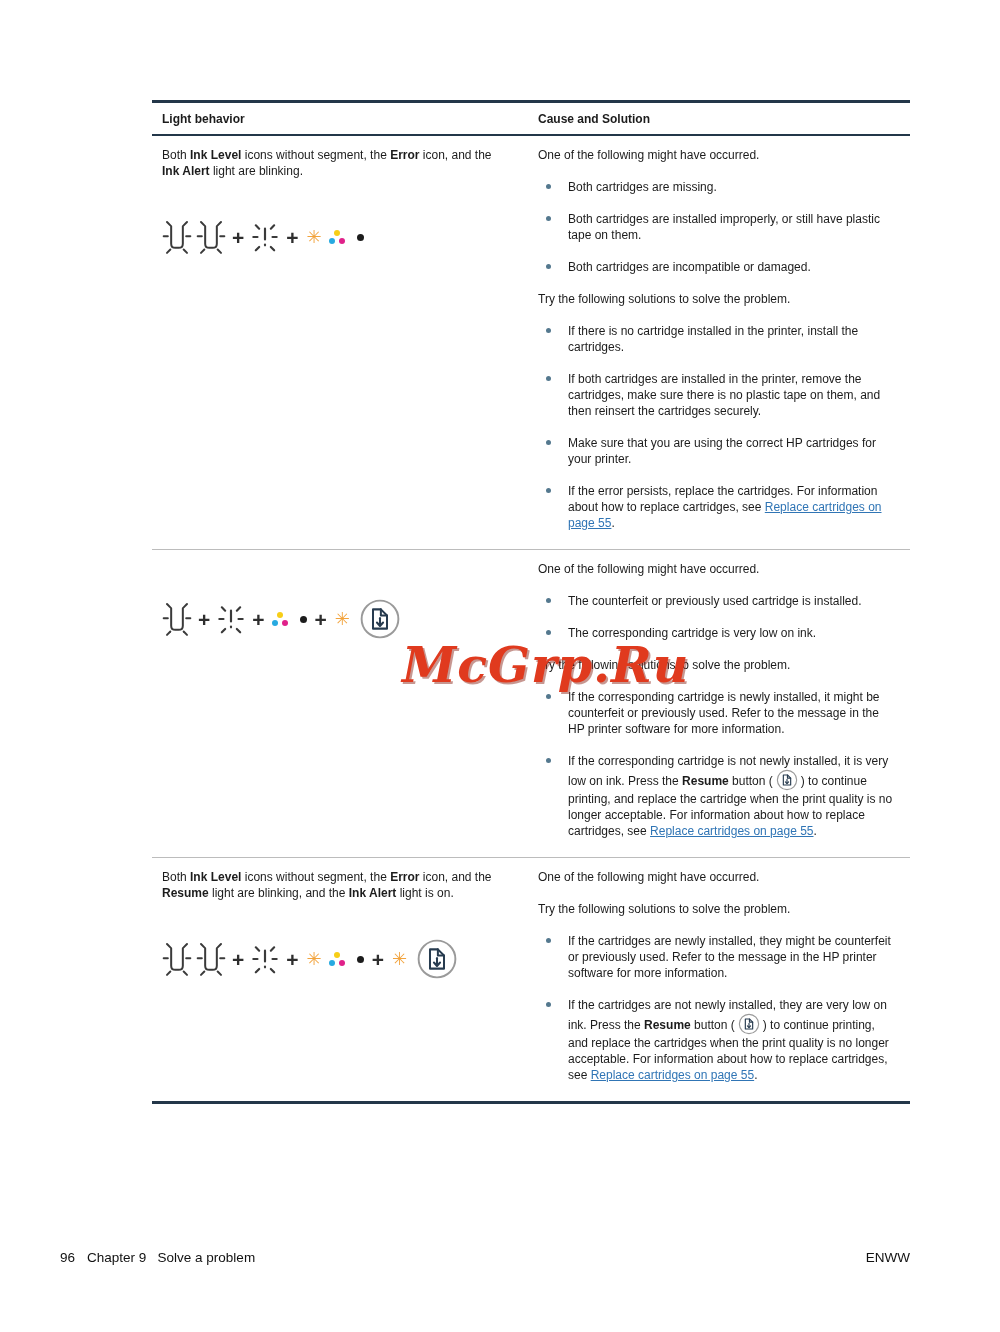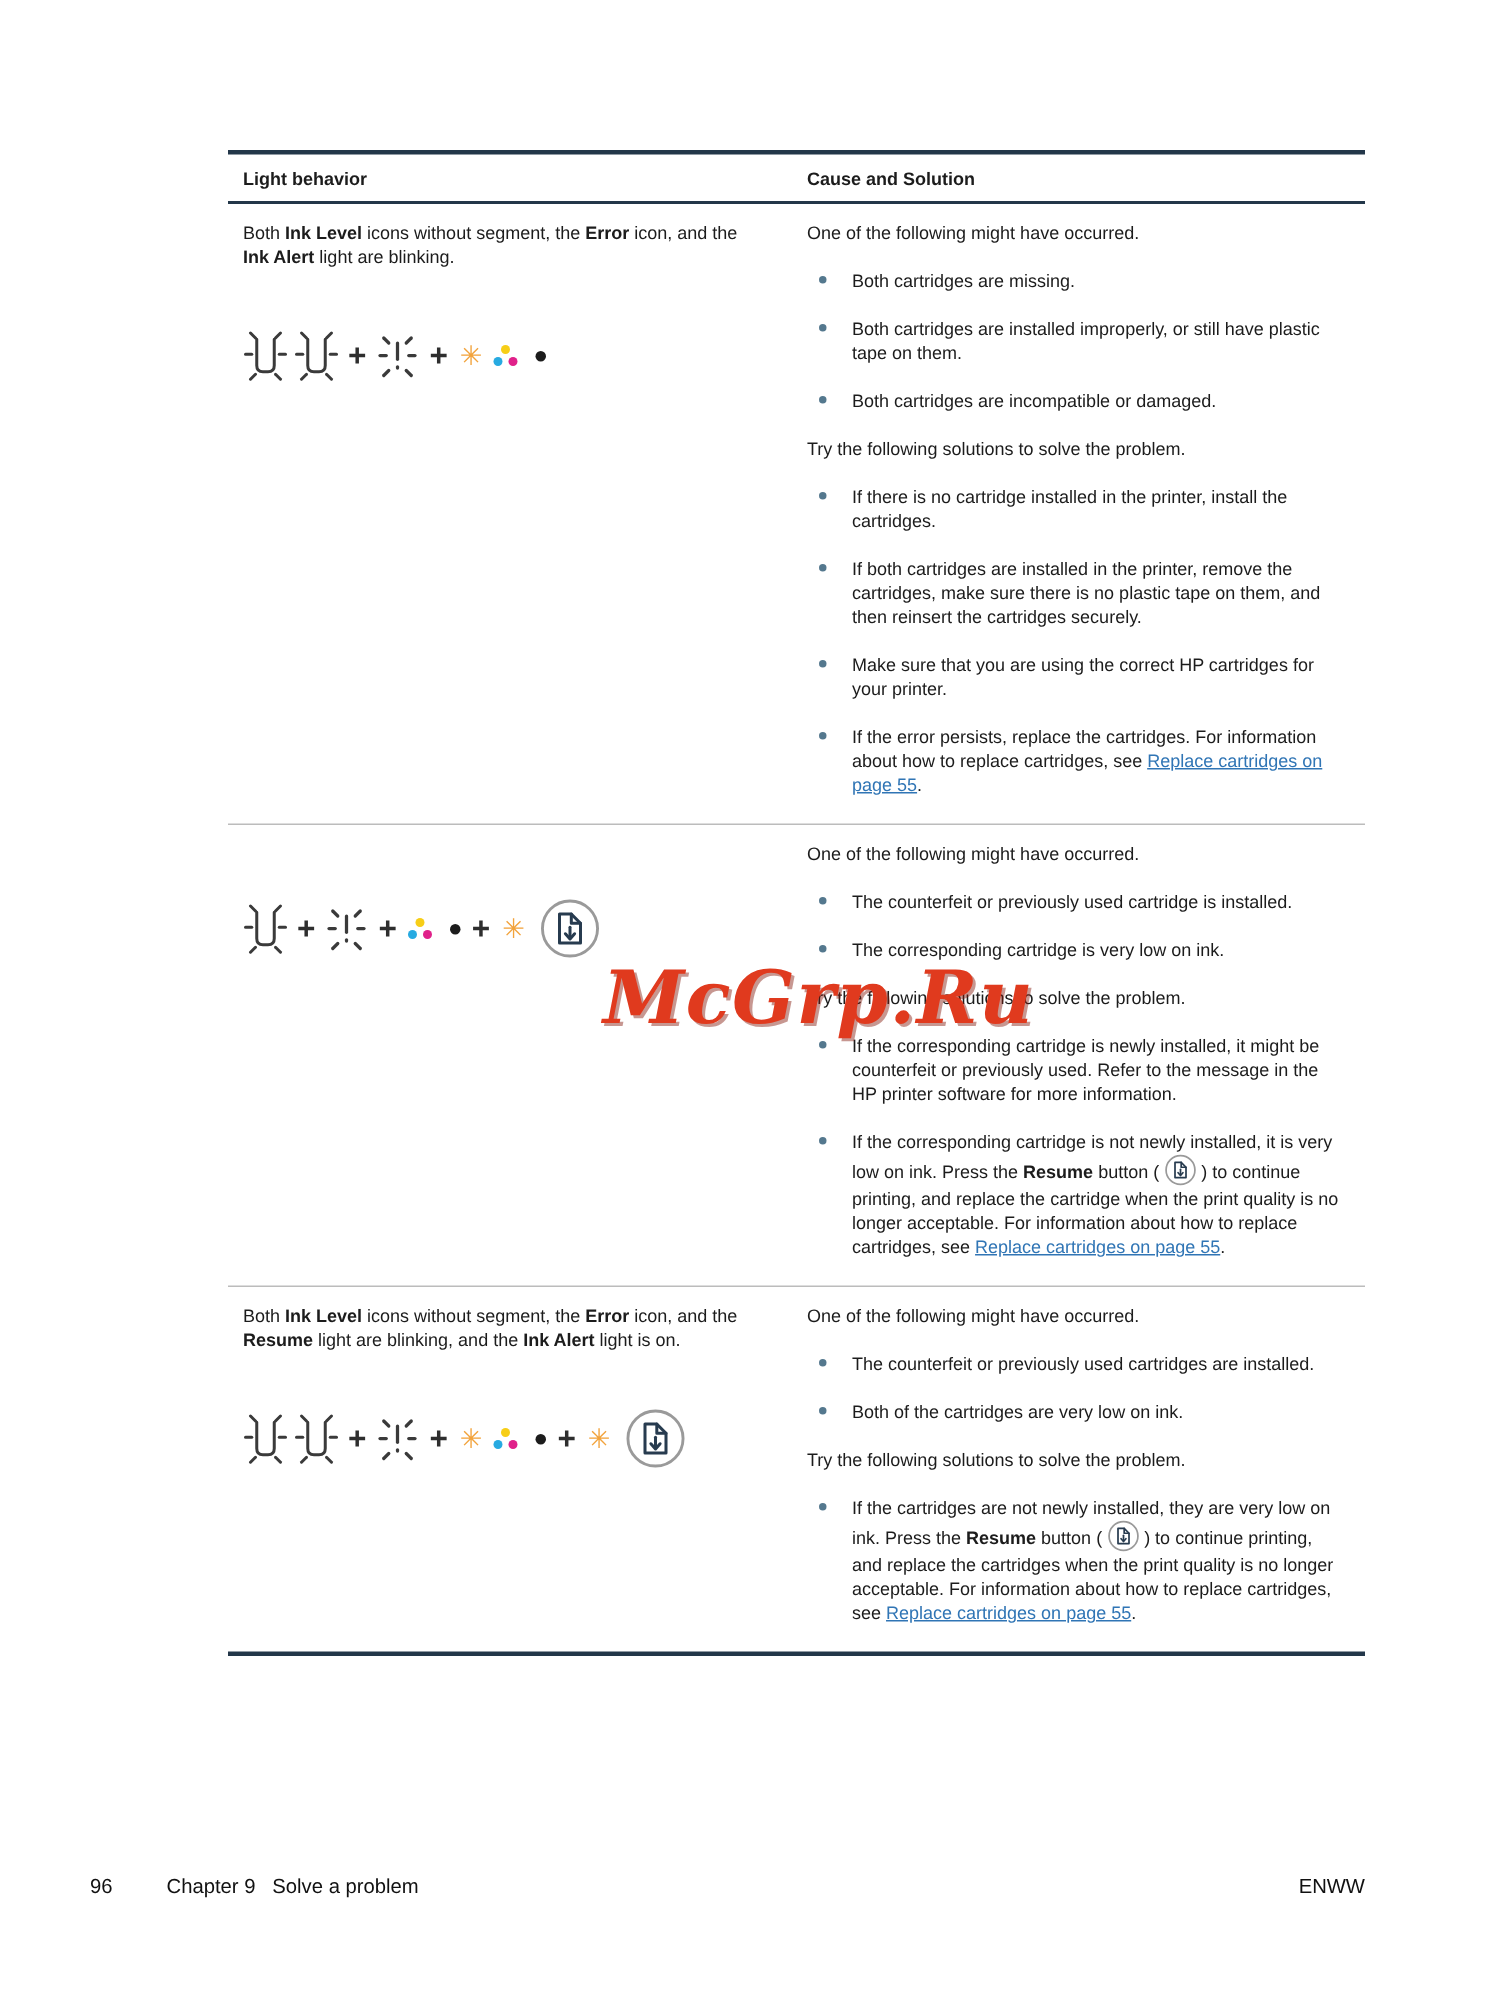--- a/index.html
+++ b/index.html
@@ -37,21 +37,21 @@
   .cmy .d.c{left:1px;top:8px;background:#27aae1}
   .bdot{width:7px;height:7px;border-radius:50%;background:#1c1c1c;display:inline-block;
         margin-left:7px;margin-right:2px;flex:none}
   .resume{width:42px;height:42px;flex:none;margin-left:3px}
   .inline-icon svg{width:22px;height:22px;vertical-align:-6px;margin:0 3px}
   .watermark{position:absolute;left:402px;top:636px;font-family:"DejaVu Serif",serif;
              font-style:italic;font-weight:bold;font-size:49px;color:#e03a1e;
              text-shadow:2px 2px 0 rgba(130,25,10,0.45);letter-spacing:1px;z-index:5}
   .footer{position:absolute;top:1250px;left:60px;right:90px;display:flex;
           justify-content:space-between;font-size:13.5px;color:#111}
-  .footer .left{display:flex;gap:36px}
+  .footer .left{display:flex;gap:12px}
   .pre{white-space:pre}
 </style>
 </head>
 <body>
 
 <svg width="0" height="0" style="position:absolute" aria-hidden="true">
   <defs>
     <symbol id="sym-ink" viewBox="0 0 36 44">
       <g stroke="#3a3a3a" stroke-width="2.4" fill="none" stroke-linecap="round">
         <path d="M11,9 V30 q0,5 5,5 h4 q5,0 5,-5 V9"></path>
@@ -205,26 +205,23 @@
         <span class="bdot"></span>
         <span class="plus">+</span>
         <span class="star">✳</span>
         <svg class="resume">
             <use href="#sym-resume"></use>
           </svg>
       </div>
     </div>
     <div class="cell c2">
       <p class="intro">One of the following might have occurred.</p>
-      <ul class="blist">
-        <li><span>The counterfeit or previously used cartridges are installed.</span></li>
-        <li><span>Both of the cartridges are very low on ink.</span></li>
-      </ul>
       <p class="try">Try the following solutions to solve the problem.</p>
       <ul class="blist">
+        <li><span>If the cartridges are newly installed, they might be counterfeit or previously used. Refer to the message in the HP printer software for more information.</span></li>
         <li><span>If the cartridges are not newly installed, they are very low on ink. Press the </span><span class="b">Resume</span><span> button (</span><span class="inline-icon"><svg viewBox="0 0 48 48">
                 <circle cx="24" cy="24" r="21" fill="none" stroke="#9a9a9a" stroke-width="2.5"></circle>
                 <g stroke="#273b4f" stroke-width="2.5" fill="none" stroke-linejoin="round" stroke-linecap="round">
                   <path d="M16 13 h9 l7 7 v15 h-16 z"></path>
                   <path d="M25 13 v7 h7"></path>
                   <line x1="24" y1="23" x2="24" y2="31"></line>
                   <path d="M20.5 28 L24 32 L27.5 28"></path>
                 </g>
               </svg></span><span>) to continue printing, and replace the cartridges when the print quality is no longer acceptable. For information about how to replace cartridges, see </span><a class="doclink" href="#">Replace cartridges on page 55</a><span>.</span></li>
       </ul>

